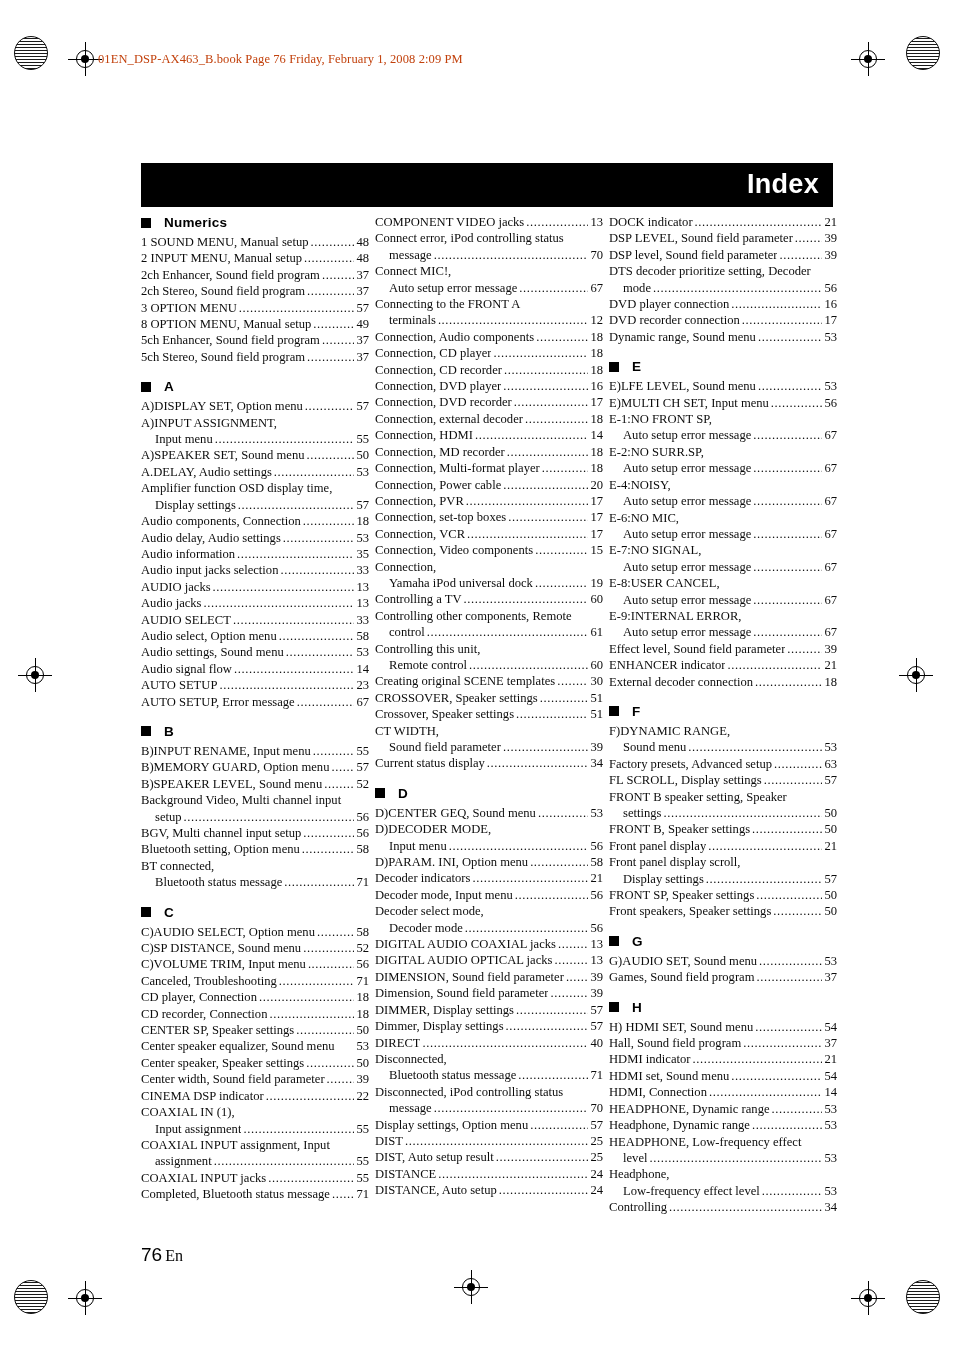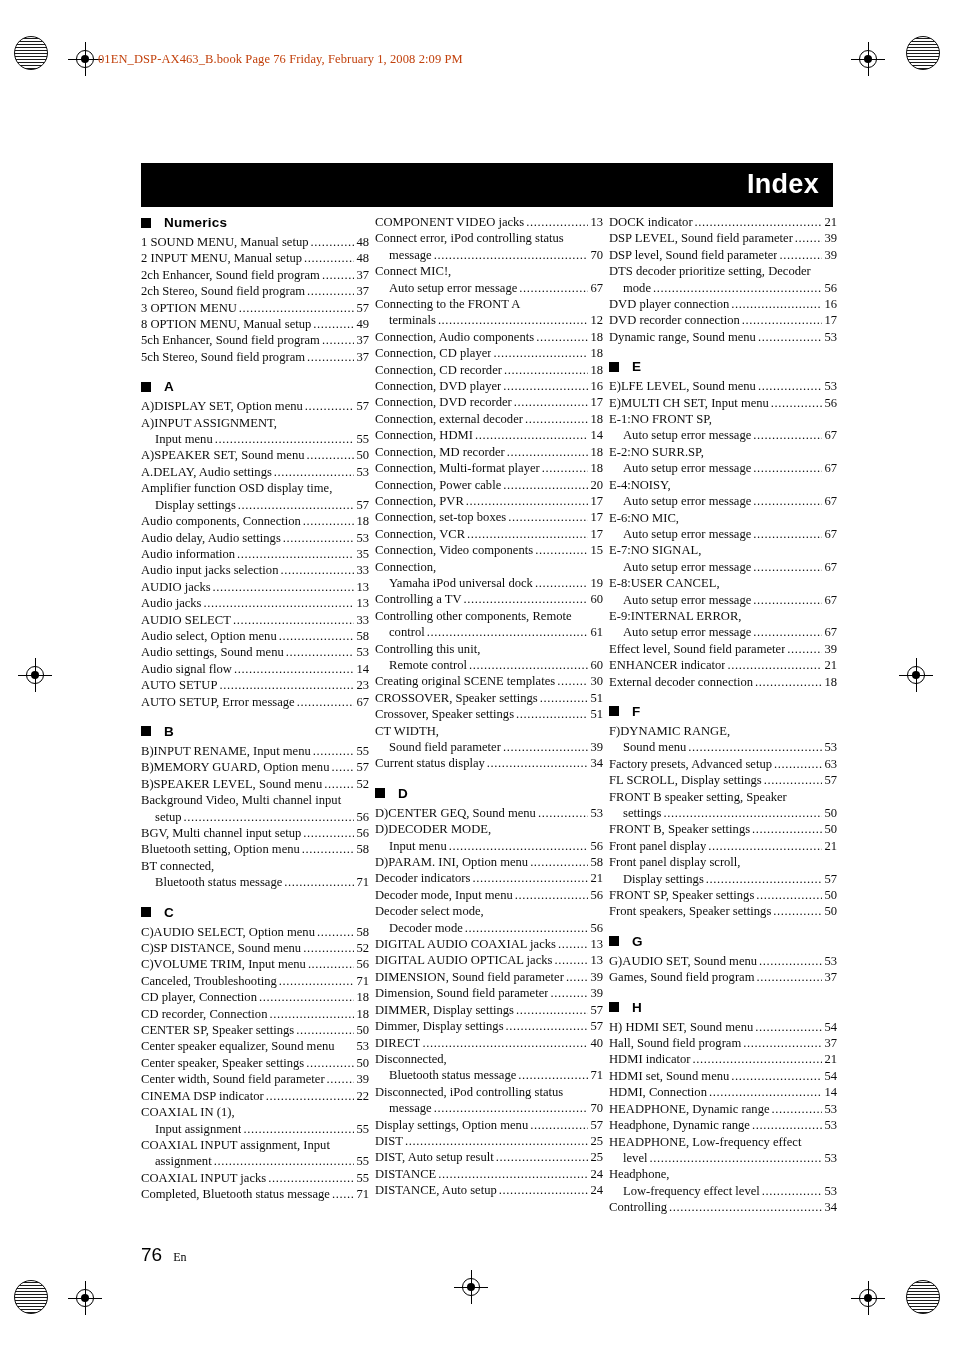--- a/index.html
+++ b/index.html
@@ -181,23 +181,23 @@
     align-items: baseline;
   }
   .footer .pagenum {
     font-family: "Liberation Sans", "DejaVu Sans", sans-serif;
     font-weight: normal;
     font-size: 19px;
     color: #000;
   }
   .footer .lang {
     font-family: "Liberation Serif", "DejaVu Serif", serif;
-    font-size: 12px;
+    font-size: 16px;
     color: #000;
-    margin-left: 11px;
+    margin-left: 3px;
   }
 </style>
 </head>
 <body>
 
 <div class="reg-circle" style="left:14px; top:36px;"></div>
 <div class="reg-circle" style="left:906px; top:36px;"></div>
 <div class="reg-circle" style="left:14px; top:1280px;"></div>
 <div class="reg-circle" style="left:906px; top:1280px;"></div>
 

